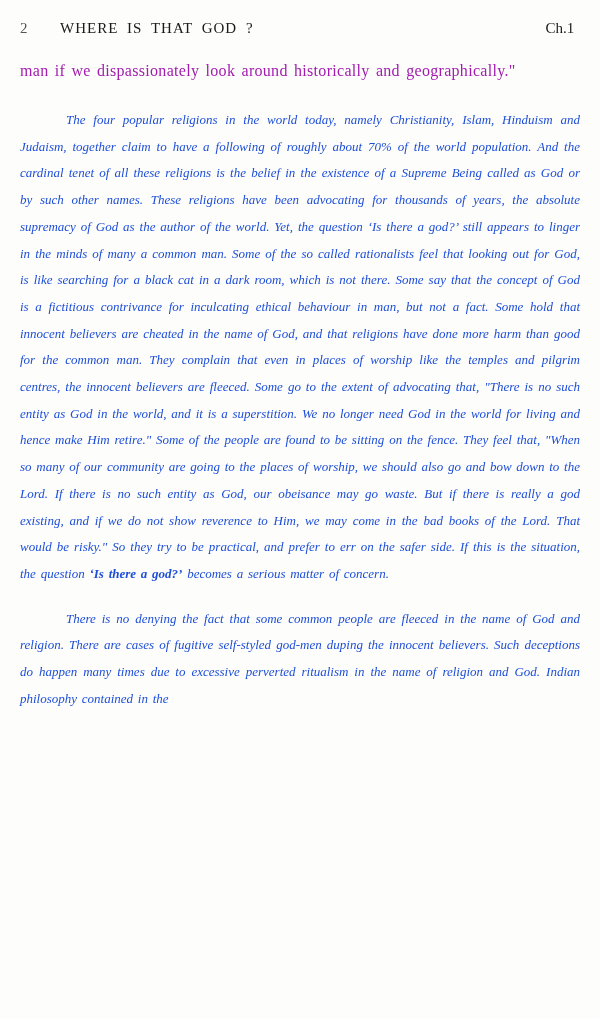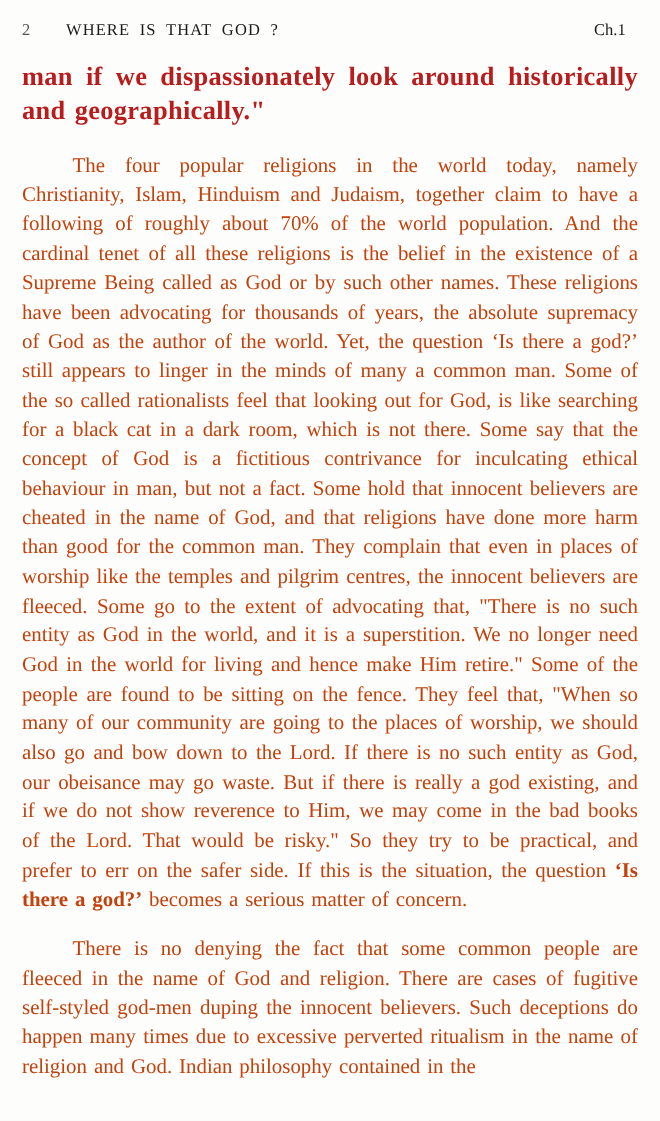--- a/index.html
+++ b/index.html
@@ -33,39 +33,40 @@
     text-align: left;
   }
   .running-title {
     letter-spacing: 1px;
     word-spacing: 4px;
     text-align: left;
     flex: 1;
   }
   .chapter {
     min-width: 40px;
-    text-align: left;
+    text-align: center;
   }
   .headline {
-    font-size: 24px;
-    font-weight: bold;
+    font-size: 16px;
+    font-weight: normal;
     line-height: 31px;
     text-align: justify;
     letter-spacing: 0.3px;
     word-spacing: 2px;
     margin-bottom: 21px;
-    color: #b91c1c;
+    color: #a21caf;
   }
   .para {
-    font-size: 19px;
+    font-size: 13px;
     line-height: 26.7px;
     text-align: justify;
     text-indent: 46px;
     word-spacing: 1.5px;
-    color: #c2410c;
+    color: #1d4ed8;
+    font-style: italic;
   }
   .para + .para {
     margin-top: 18px;
   }
   .b {
     font-weight: bold;
   }
 </style>
 </head>
 <body>

